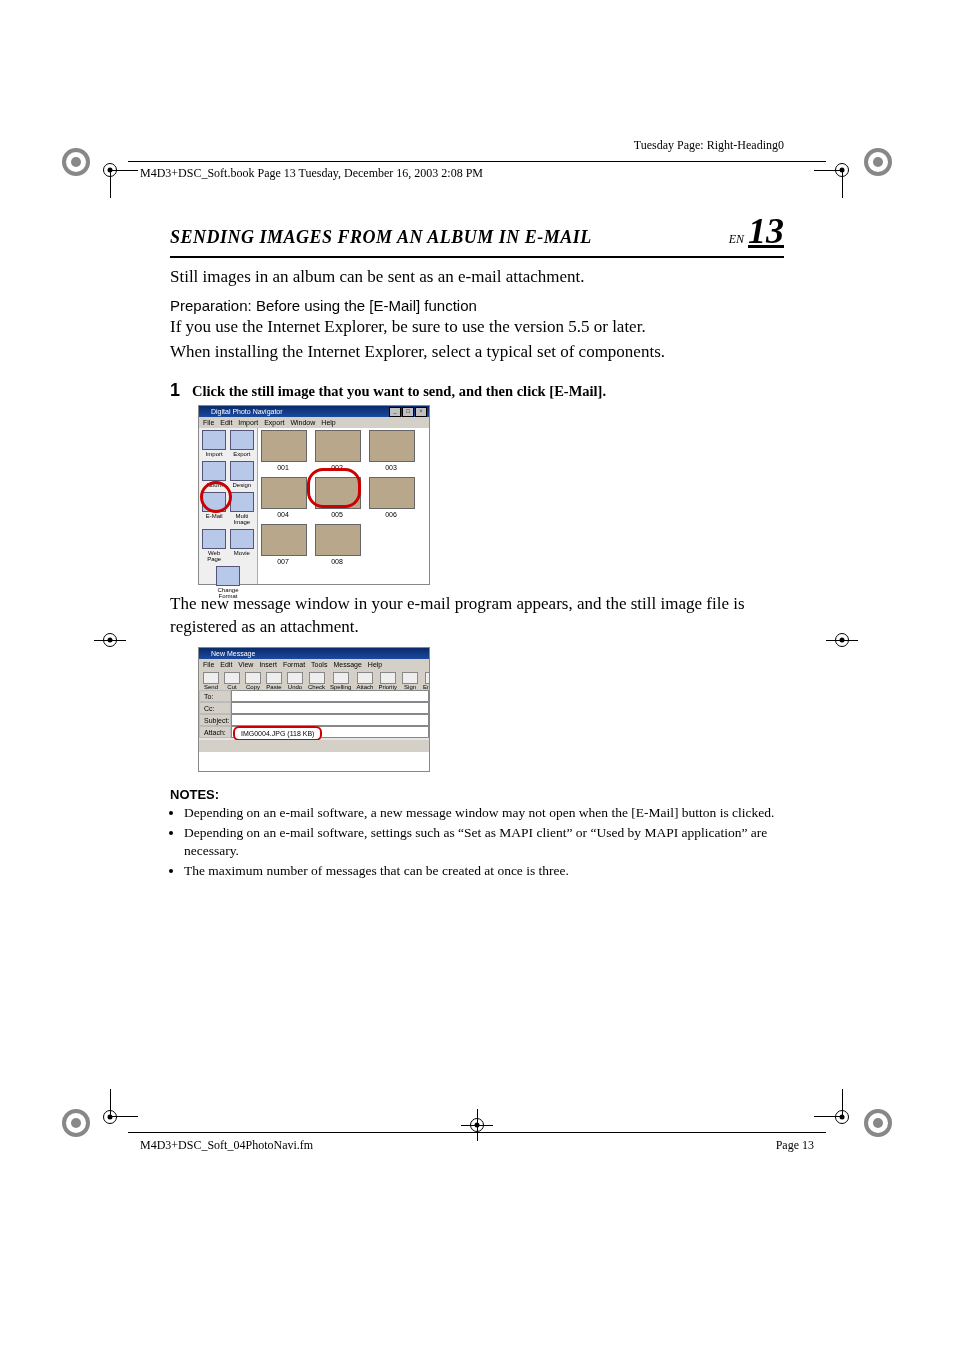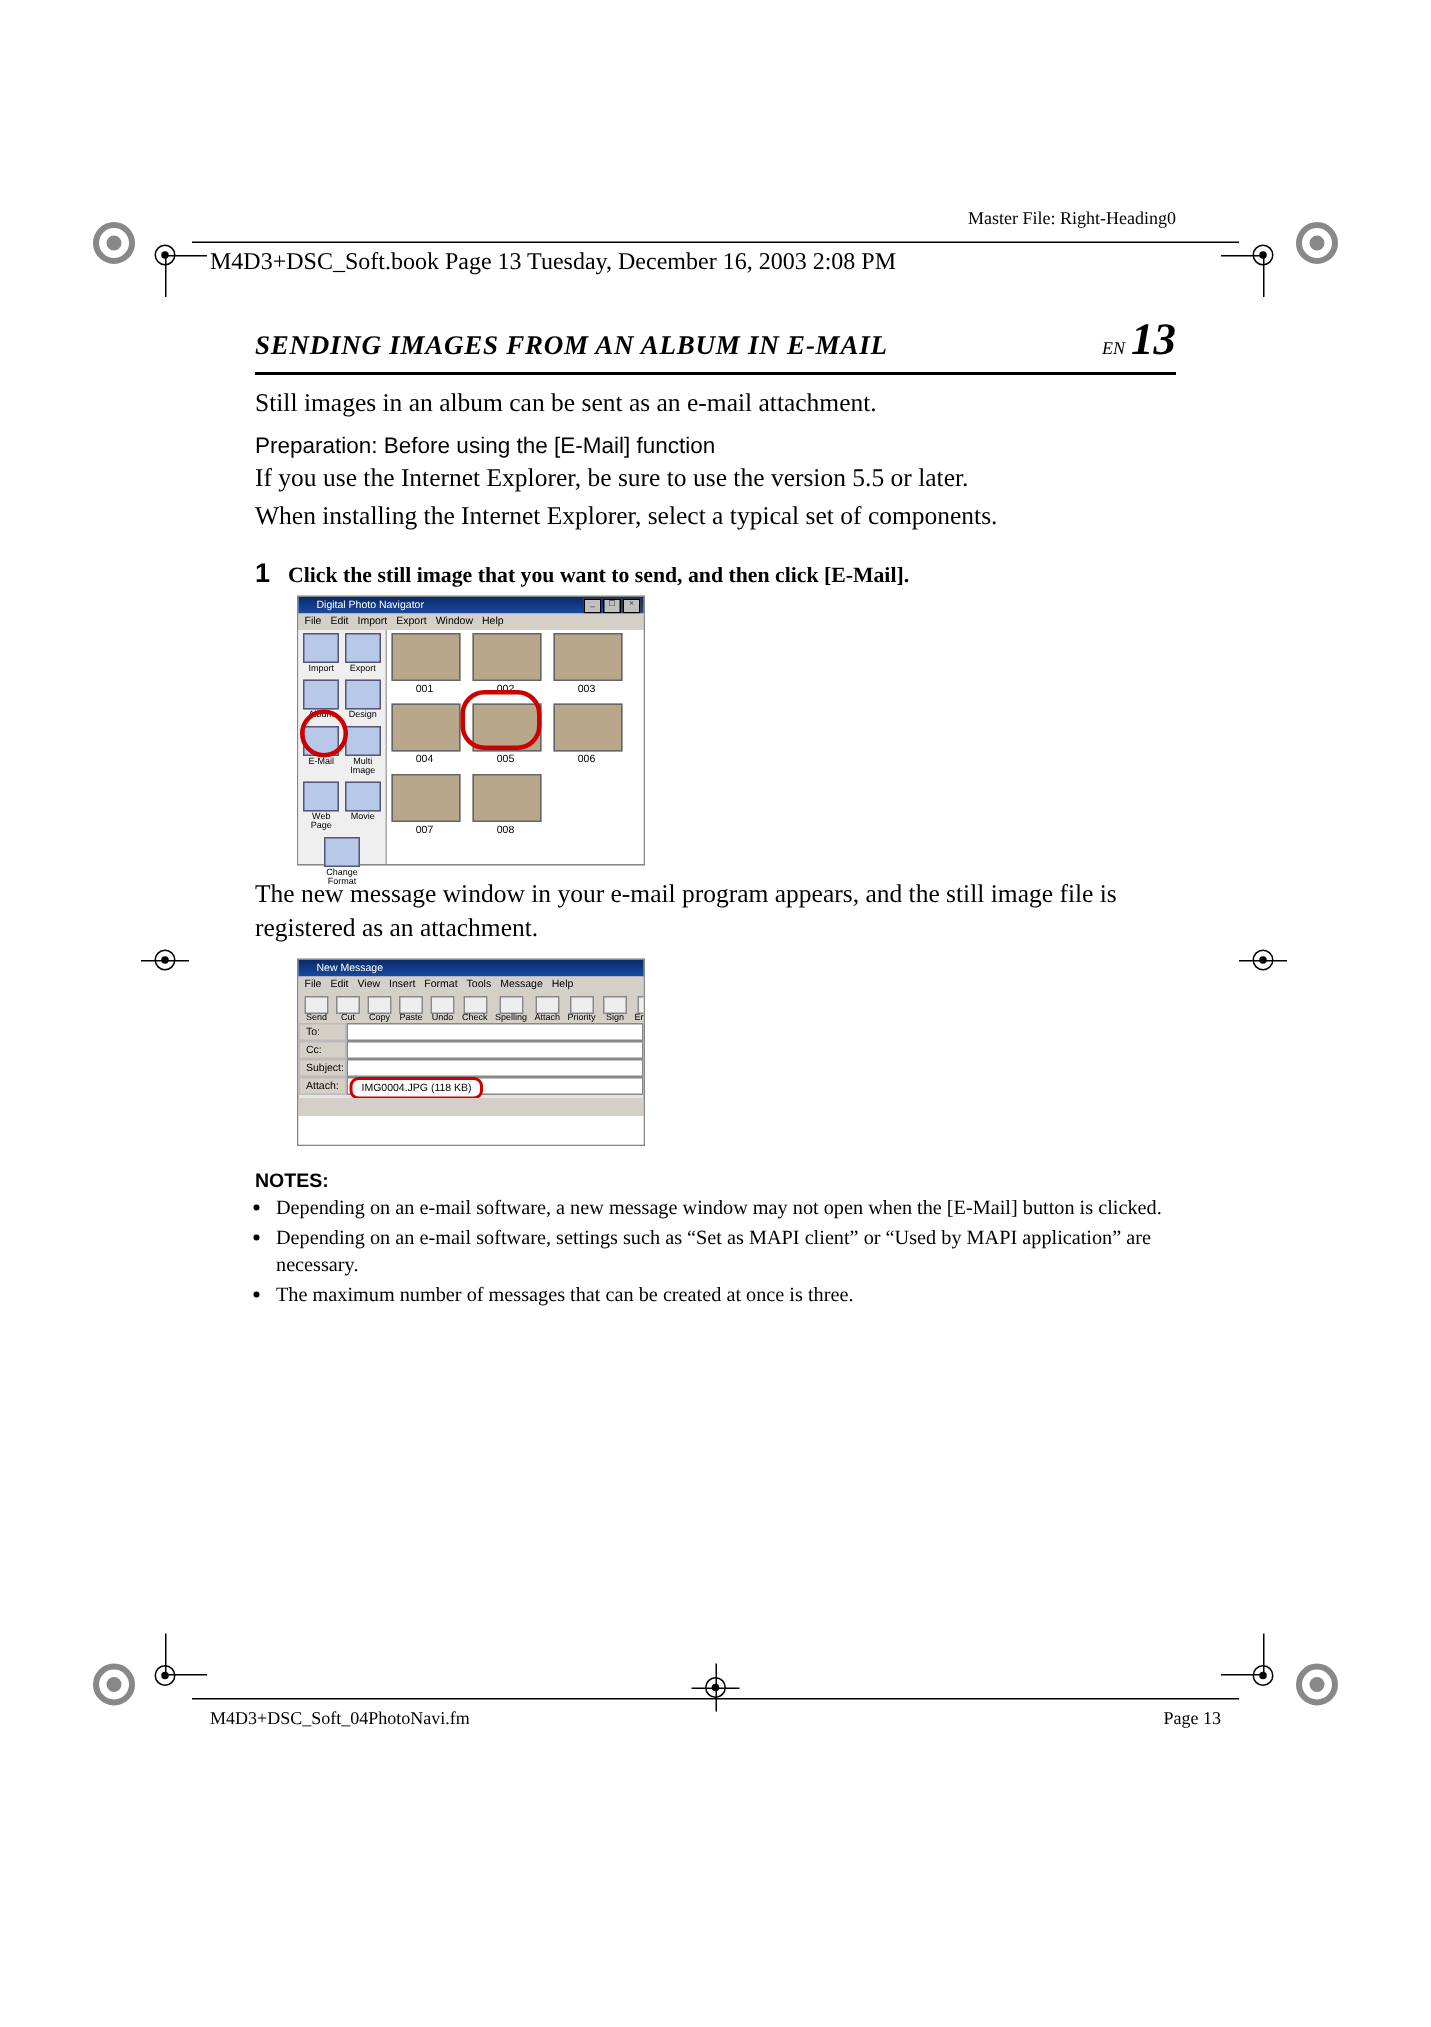--- a/index.html
+++ b/index.html
@@ -117,21 +117,21 @@
     top: 161px;
     left: 128px;
     right: 128px;
     border-top: 1px solid #000;
   }
   .book-header {
     position: absolute;
     top: 166px;
     left: 140px;
     right: 140px;
-    font-size: 16px;
+    font-size: 12px;
   }
 
   
   .content {
     position: absolute;
     top: 210px;
     left: 170px;
     right: 170px;
   }
 
@@ -150,22 +150,23 @@
   }
   .title-row .pg {
     font-style: italic;
     font-size: 12px;
     display: flex;
     align-items: baseline;
     gap: 4px;
     text-align: right;
   }
   .title-row .pg .num {
-    font-size: 30px;
+    font-size: 36px;
     font-weight: bold;
+    text-decoration: underline;
   }
 
   .content p {
     font-size: 17px;
     line-height: 1.35;
     margin: 8px 0;
   }
 
   .prep-heading {
     font-family: Arial, Helvetica, sans-serif;
@@ -369,21 +370,21 @@
   <div class="crop-mark crop-bl">
       <div class="bull"></div>
     </div>
   <div class="crop-mark crop-br">
       <div class="bull"></div>
     </div>
   <div class="crop-mark crop-bc">
       <div class="bull"></div>
     </div>
 
-  <div class="master-page">Master File: Right-Heading0</div>
+  <div class="master-page">Tuesday Page: Right-Heading0</div>
   <div class="top-line"></div>
   <div class="book-header">M4D3+DSC_Soft.book  Page 13  Tuesday, December 16, 2003  2:08 PM</div>
 
   <div class="content">
 
     <div class="title-row">
       <span class="ttl">SENDING IMAGES FROM AN ALBUM IN E-MAIL</span>
       <span class="pg">
         <span>EN</span>
         <span class="num">13</span>

